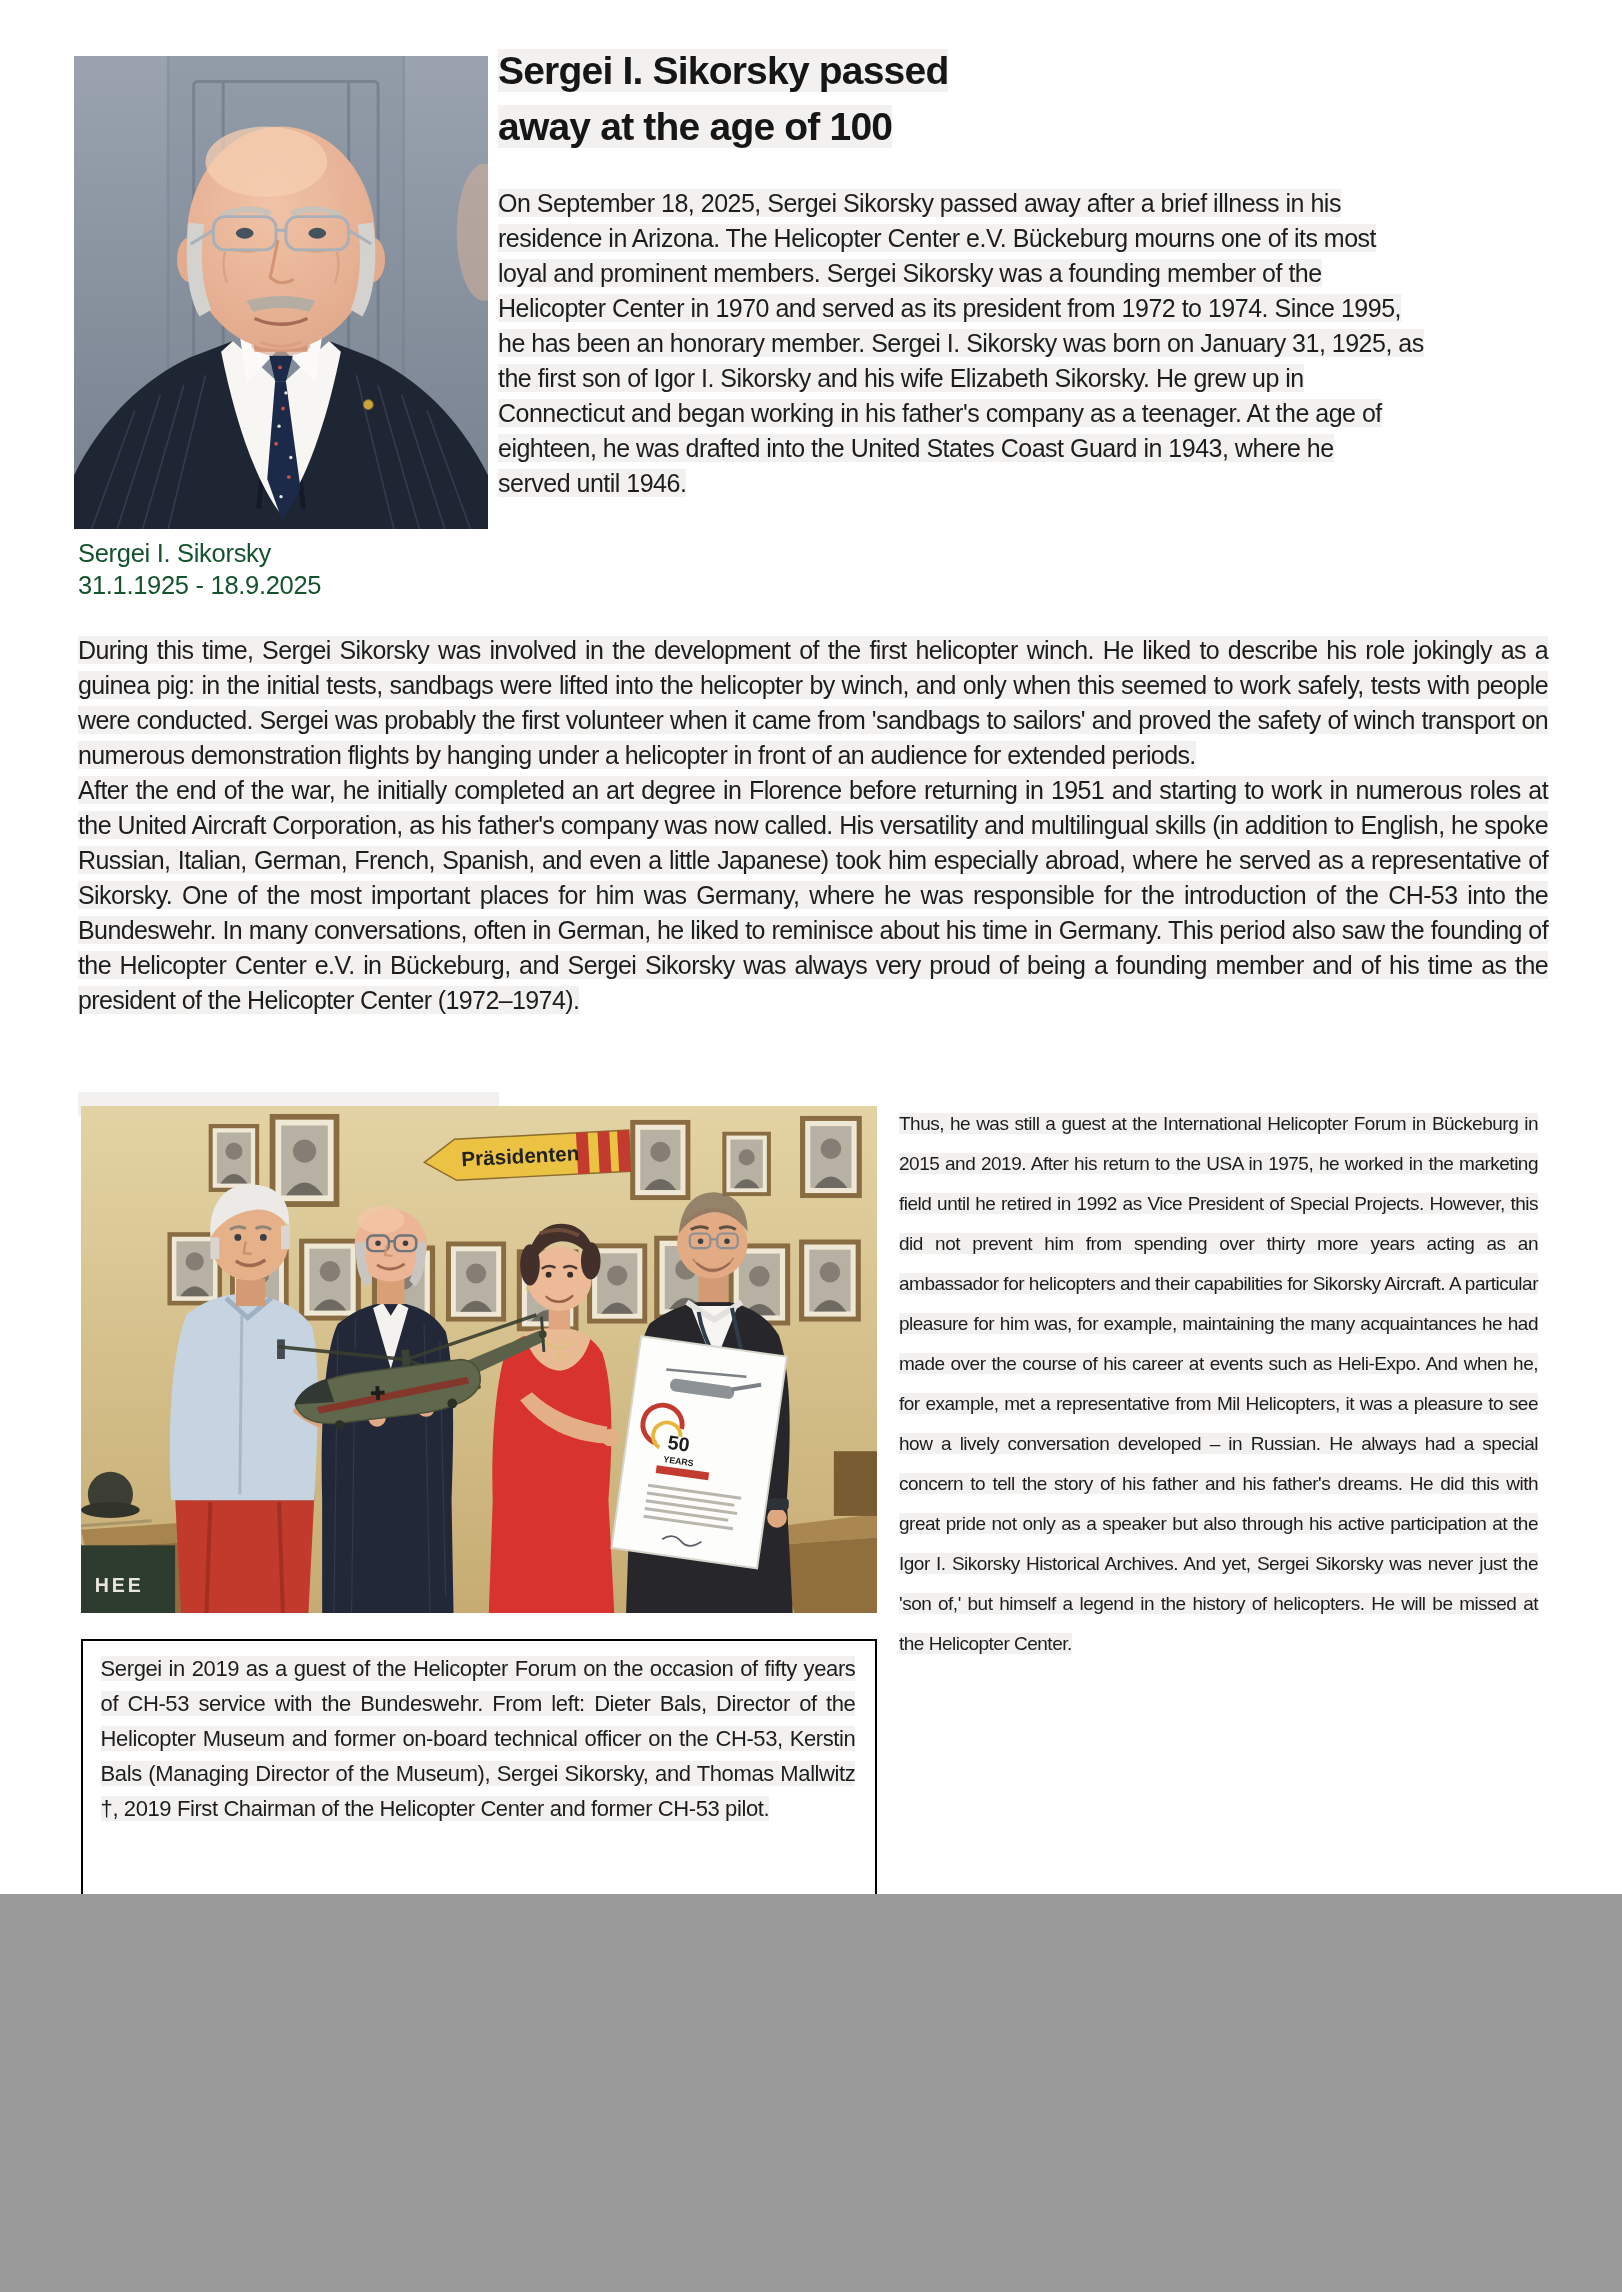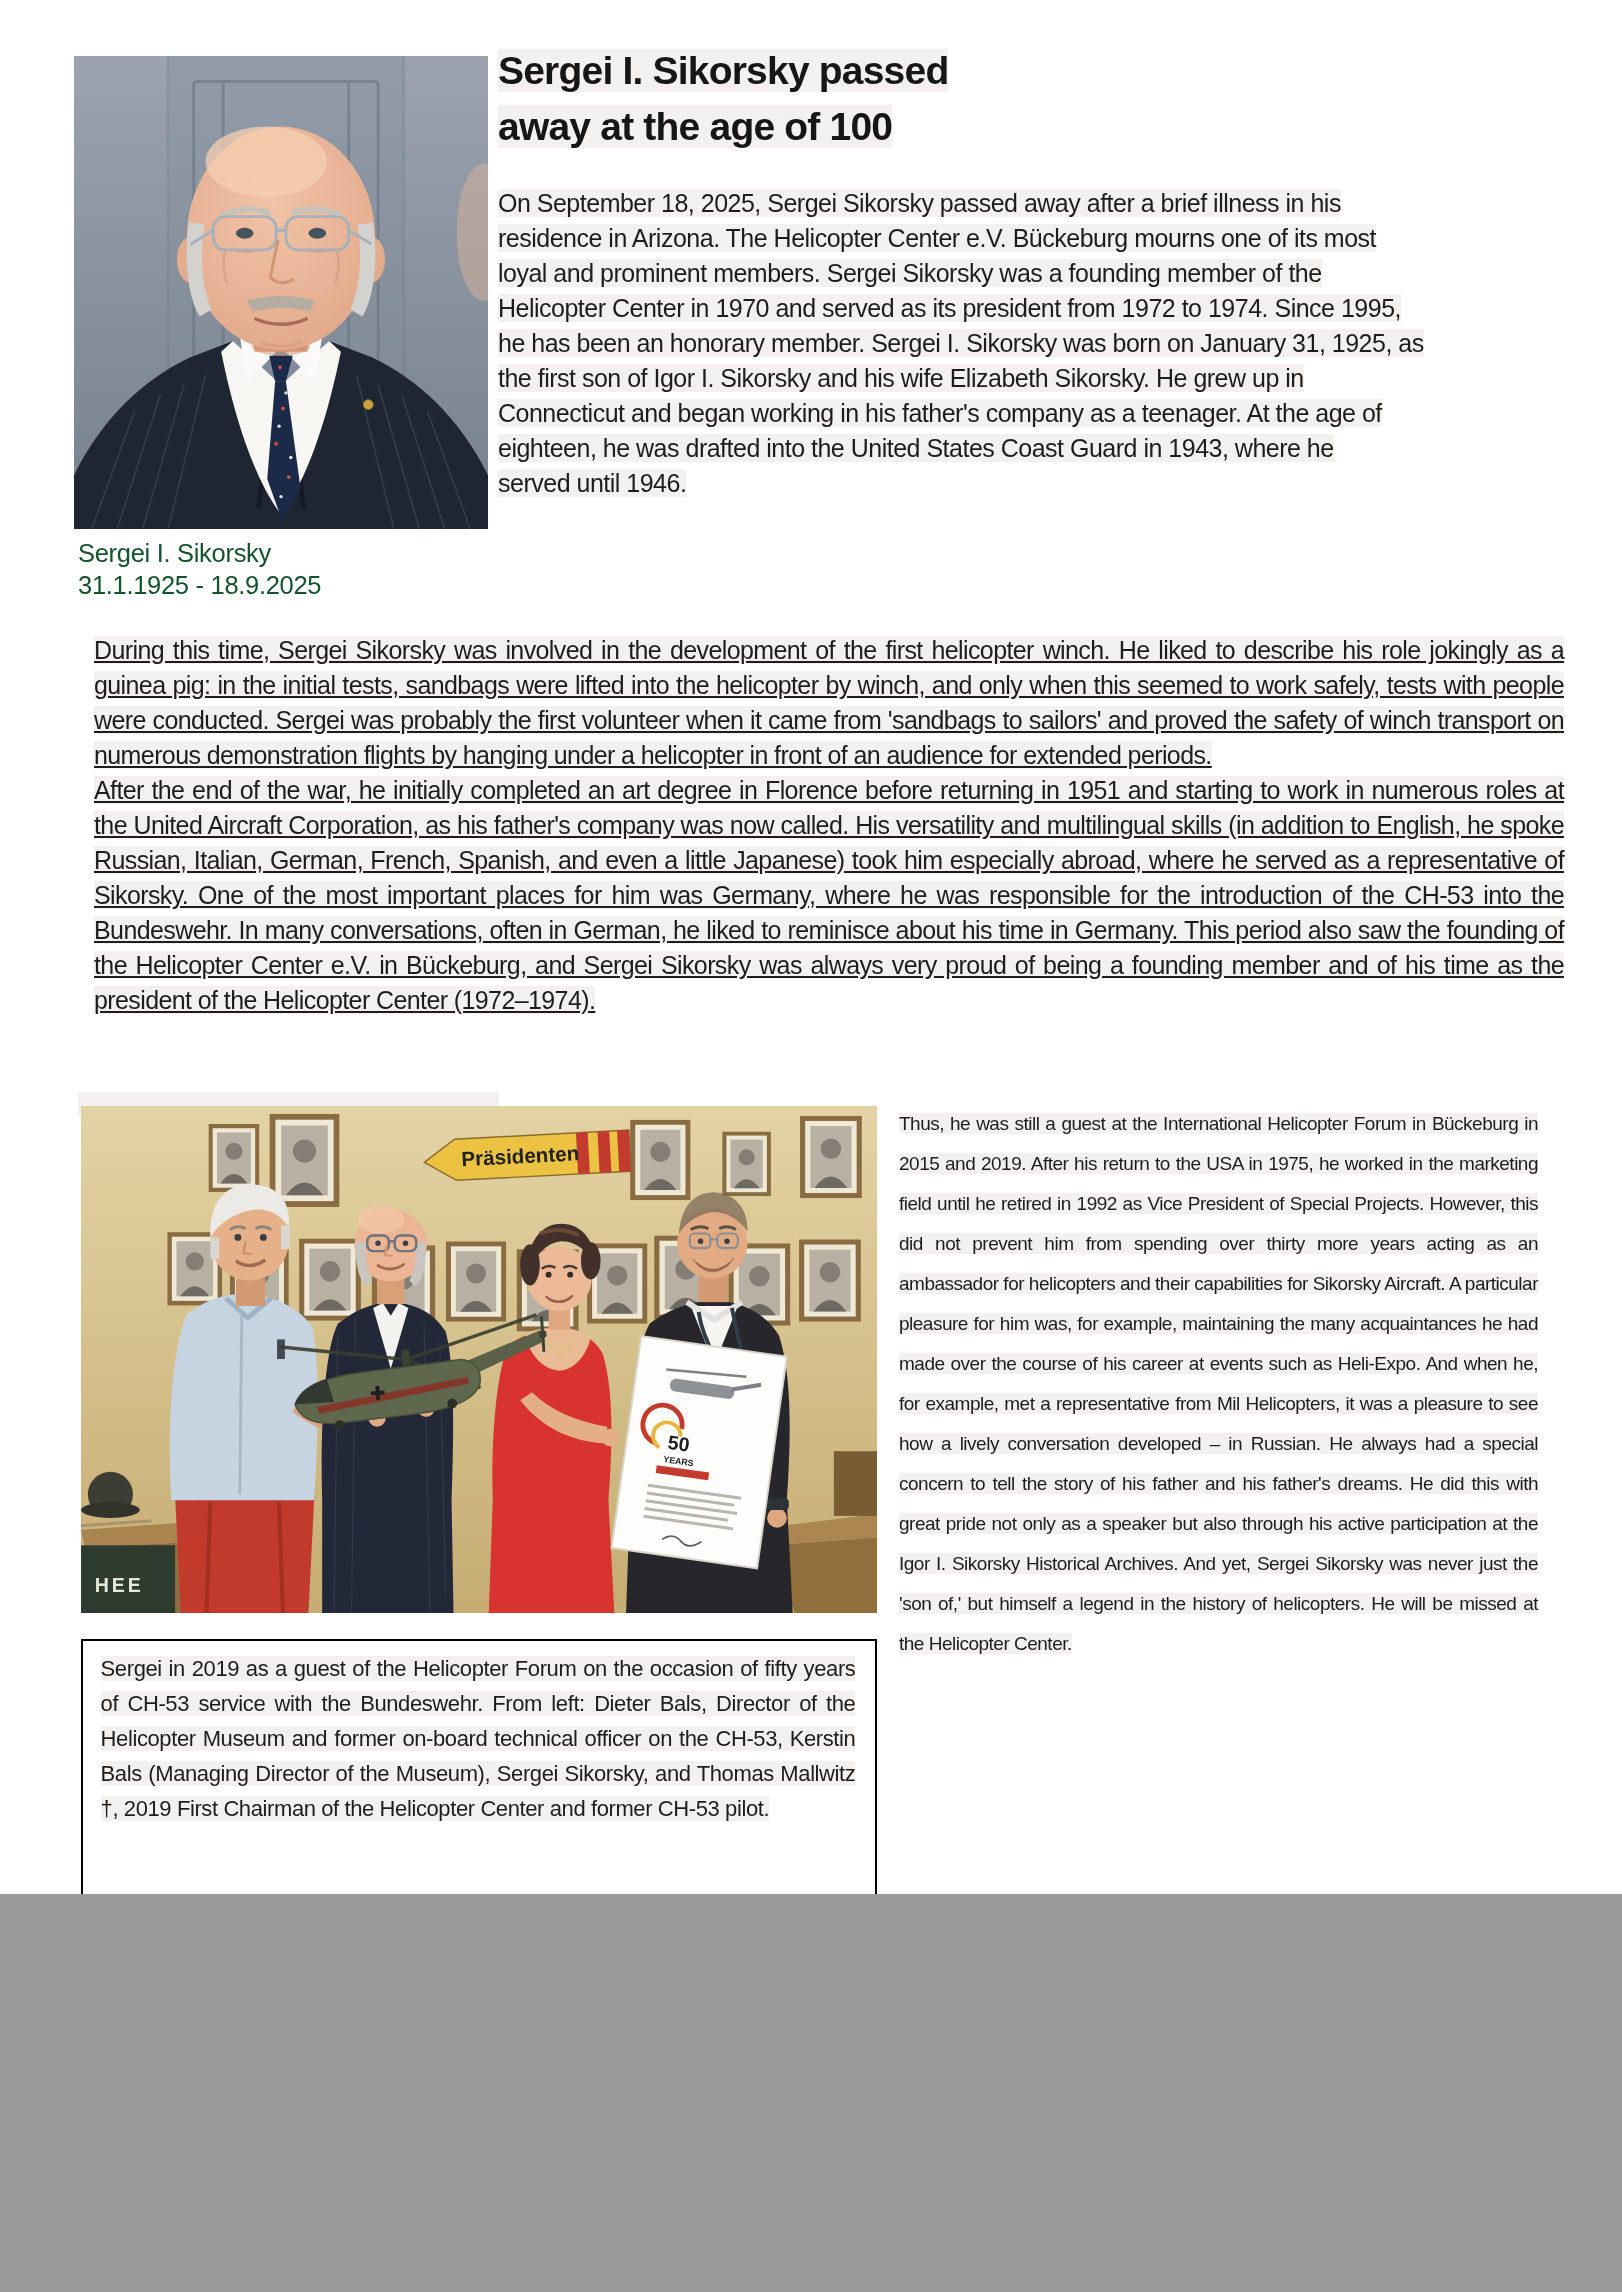--- a/index.html
+++ b/index.html
@@ -18,22 +18,22 @@
   }
   .intro{
     position:absolute;left:498px;top:186px;width:1070px;
     font-size:25px;line-height:35px;letter-spacing:-0.5px;
   }
   .portrait-caption{
     position:absolute;left:78px;top:537px;width:412px;
     font-size:25.5px;line-height:32px;letter-spacing:-0.3px;color:#14532d;
   }
   .bodyblock{
-    position:absolute;left:94px;top:633px;width:1470px;
-    font-size:25px;line-height:35px;letter-spacing:-0.6px;text-align:justify;text-decoration:underline;
+    position:absolute;left:78px;top:633px;width:1470px;
+    font-size:25px;line-height:35px;letter-spacing:-0.6px;text-align:justify;
   }
   .bodyblock p{margin:0;}
   .trailbar{position:absolute;left:78px;top:1092px;width:421px;height:23.5px;background:#f2f1ef;}
   .groupphoto{position:absolute;left:81px;top:1106px;width:796px;height:507px;margin:0;}
   .captionbox{
     position:absolute;left:81px;top:1639px;width:796px;height:268px;box-sizing:border-box;
     border:2.9px solid #000;padding:9.8px 19.6px 9.8px 17.6px;overflow:hidden;
     font-size:22px;line-height:35px;letter-spacing:-0.4px;text-align:justify;
   }
   .rightcol{

